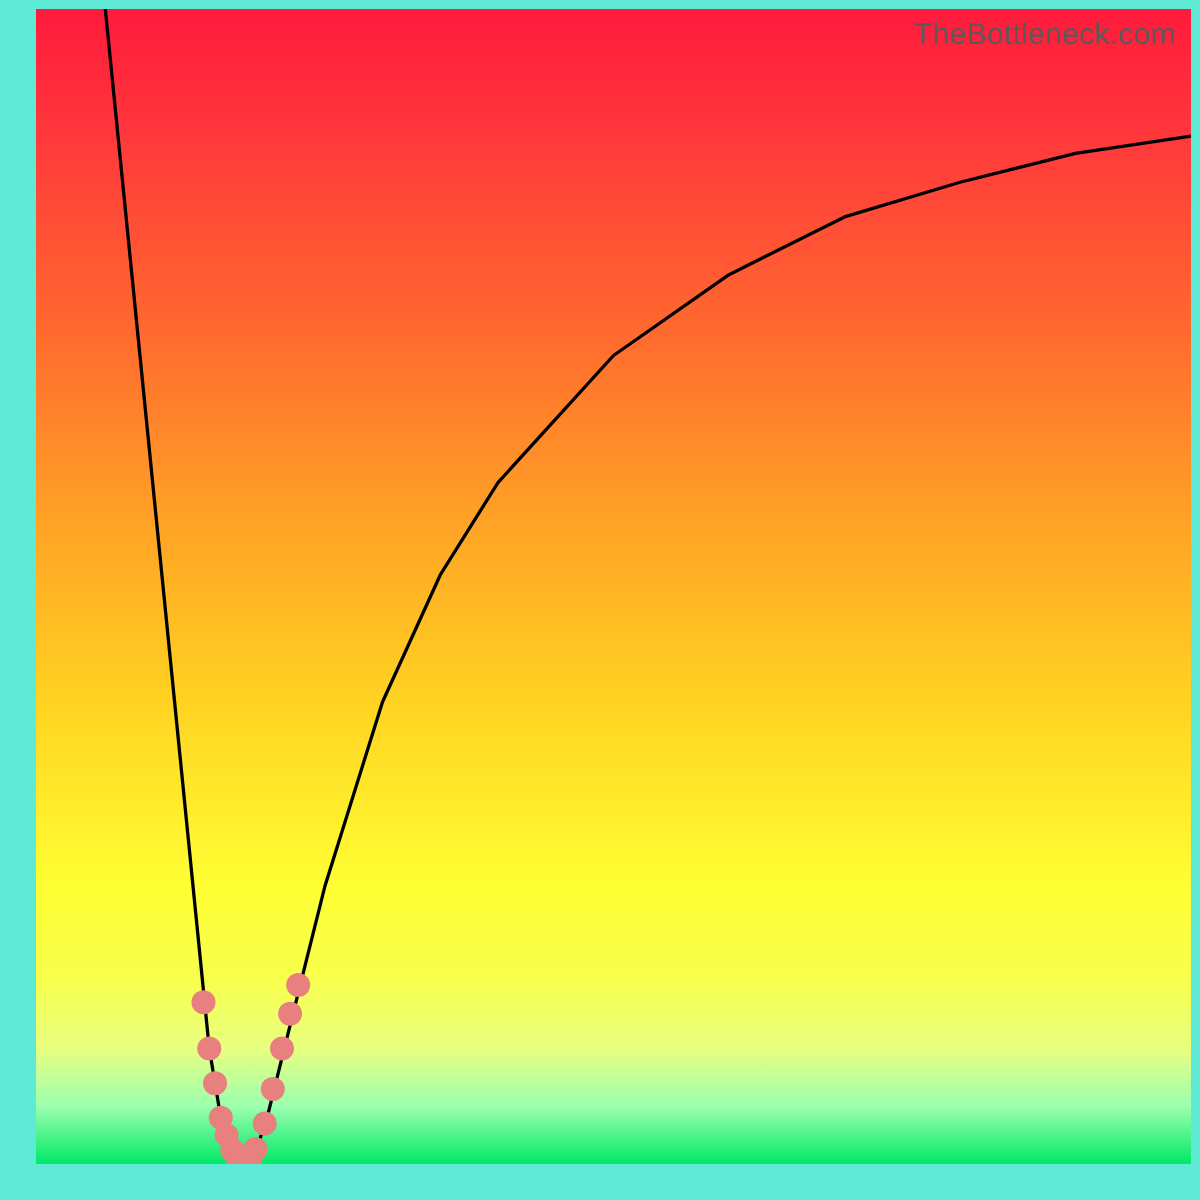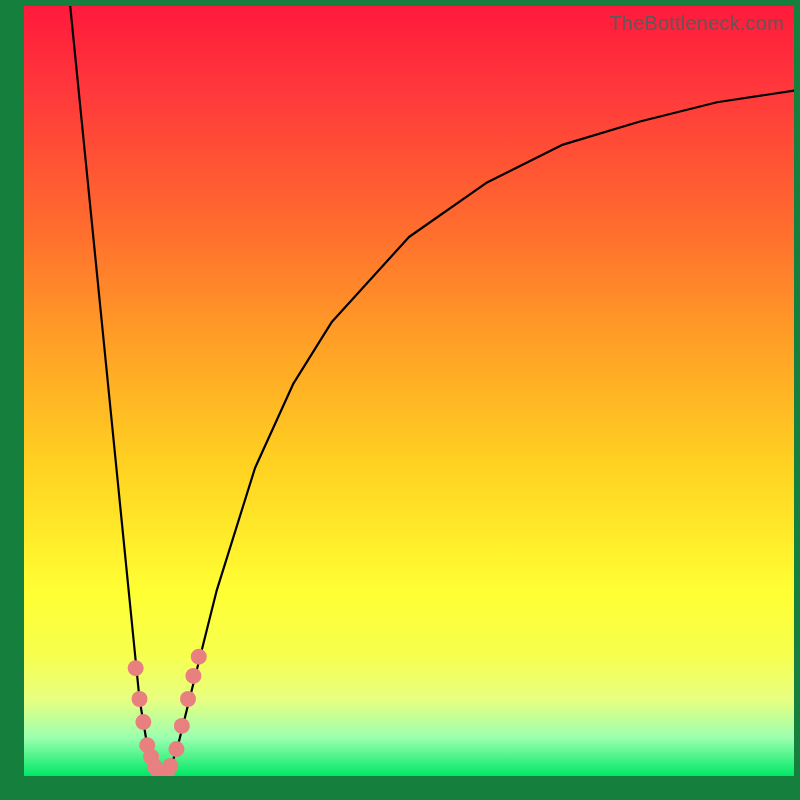--- a/index.html
+++ b/index.html
@@ -1,20 +1,20 @@
 <!DOCTYPE html>
 <html><head>
 <meta charset="utf-8">
 <style>
   * { margin: 0; padding: 0; box-sizing: border-box; }
   html, body { width: 800px; height: 800px; overflow: hidden; }
   .frame {
     width: 800px;
     height: 800px;
-    background: #15803d;
+    background: #5eead4;
     position: relative;
     padding-left: 12px;
   }
   .plot-area {
     position: absolute;
     left: 24px;
     top: 6px;
     width: 770px;
     height: 770px;
     background: linear-gradient(

